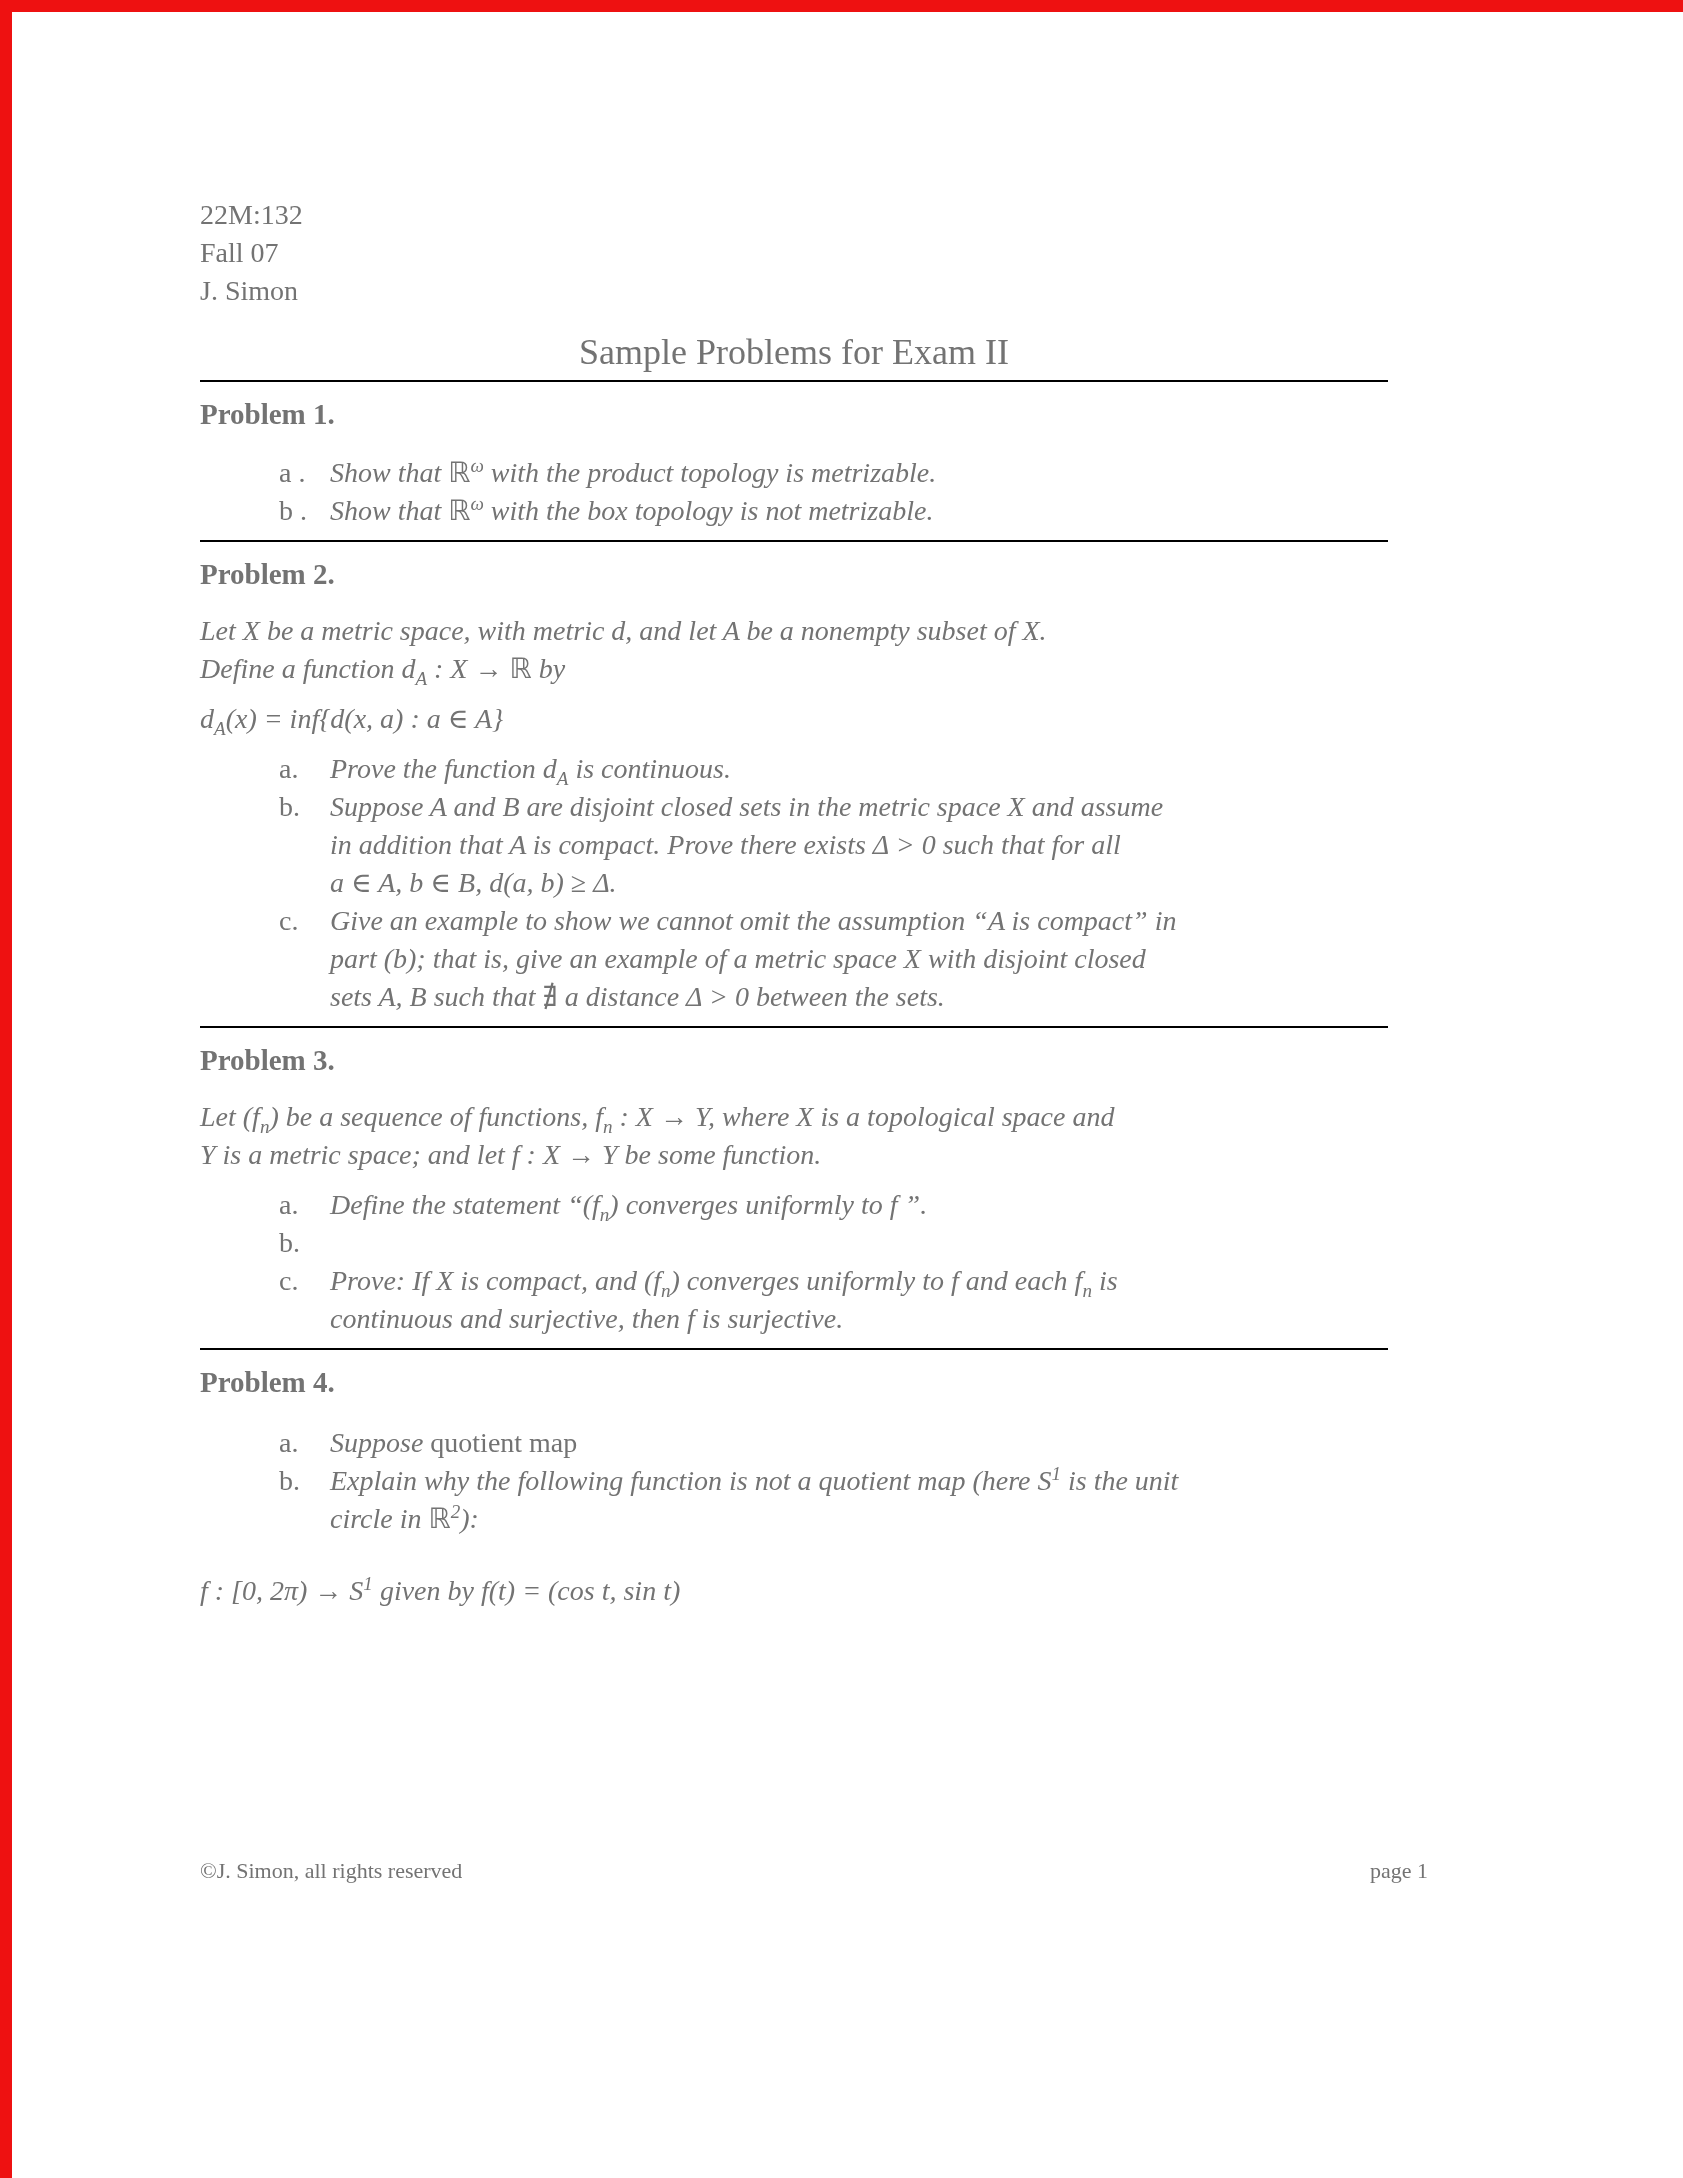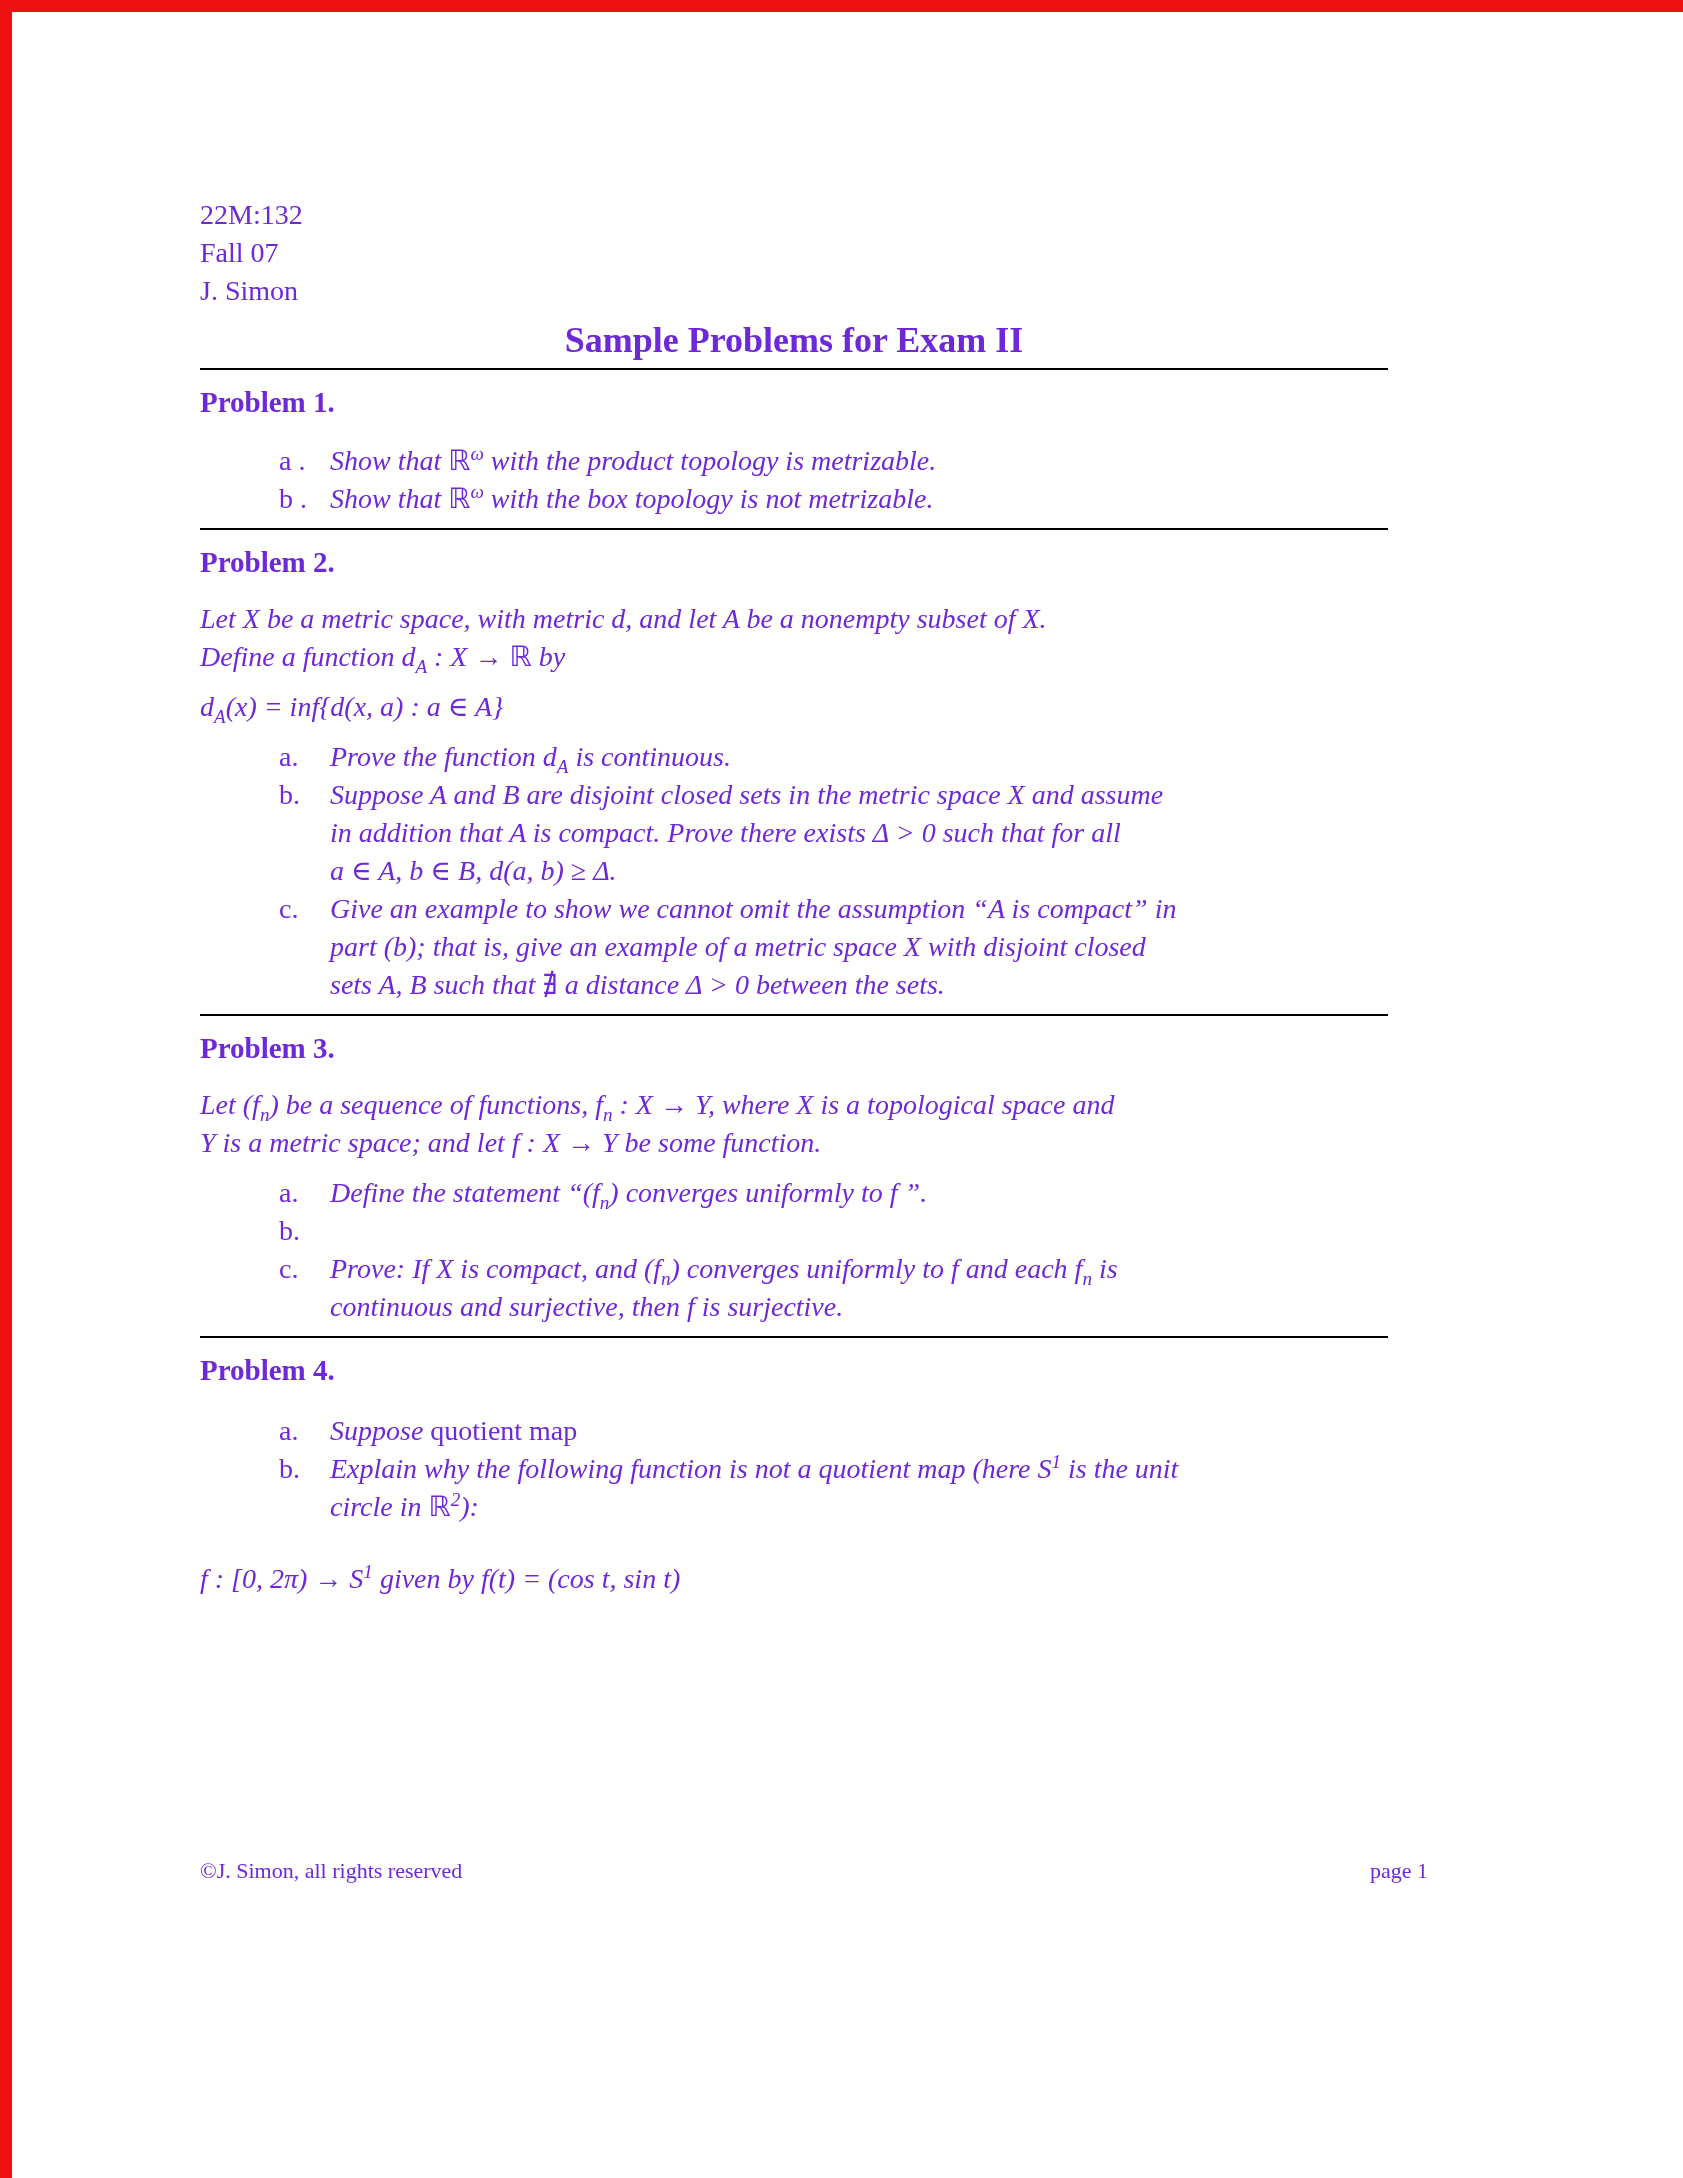--- a/index.html
+++ b/index.html
@@ -2,28 +2,28 @@
 <html><head>
 <meta charset="utf-8">
 <style>
   * { margin:0; padding:0; box-sizing:border-box; }
   html,body { background:#ffffff; }
   .page {
     position:relative;
     width:1683px; height:2178px;
     background:#ffffff;
     font-family:"Liberation Serif","DejaVu Serif","DejaVu Sans",serif;
-    color:#6d28d9;
+    color:#737373;
     overflow:hidden;
   }
   .edge-top { position:absolute; top:0; left:0; right:0; height:12px; background:#ee1111; }
   .edge-left { position:absolute; top:0; left:0; bottom:0; width:12px; background:#ee1111; }
   .content { position:absolute; left:200px; top:196px; width:1188px; }
   .hdr { font-size:28px; line-height:38px; }
-  .title { font-weight:bold; text-align:center; font-size:36px; line-height:44px; margin-top:8px; }
+  .title { font-weight:normal; text-align:center; font-size:36px; line-height:44px; margin-top:20px; }
   .rule { border:none; border-top:2px solid #000; height:0; margin-top:6px; }
   .rule.pre-problem { margin-top:10px; }
   .phead { font-size:29px; line-height:36px; font-weight:bold; margin-top:14px; }
   .para { font-style:italic; font-size:28px; line-height:38px; margin-top:20px; }
   .display { font-style:italic; font-size:28px; line-height:38px; text-align:left; margin-top:12px; }
   .display.standalone { margin-top:34px; }
   .items { margin-top:12px; }
   .items.first { margin-top:22px; }
   .items.spaced { margin-top:24px; }
   .item { display:flex; margin-left:79px; font-size:28px; line-height:38px; }

